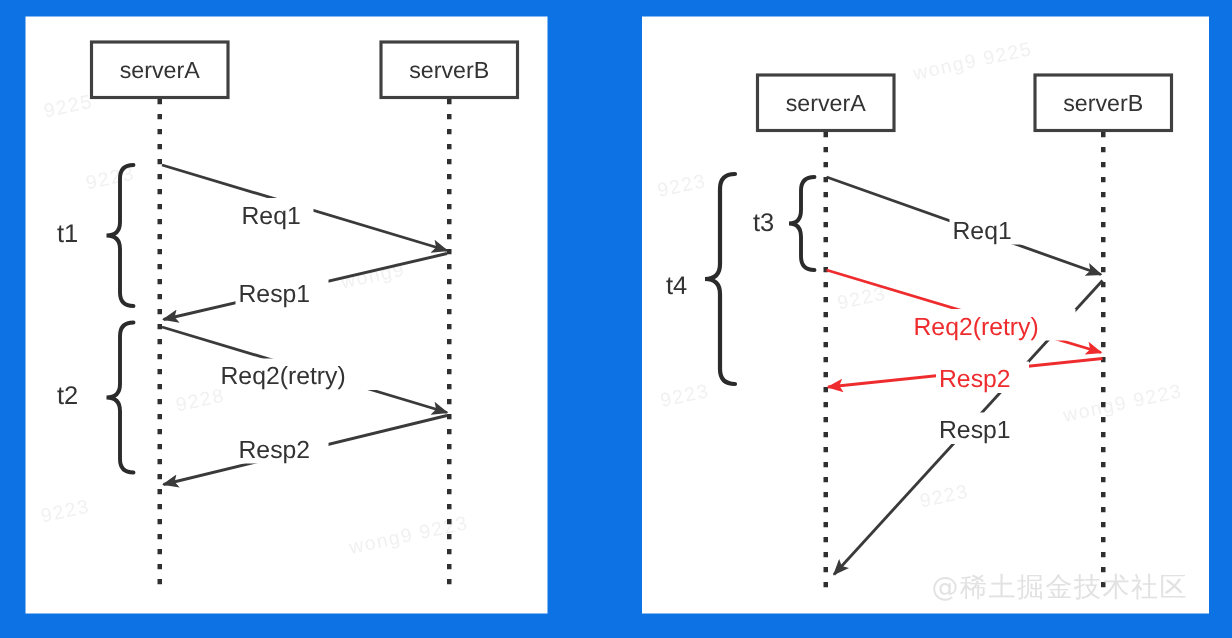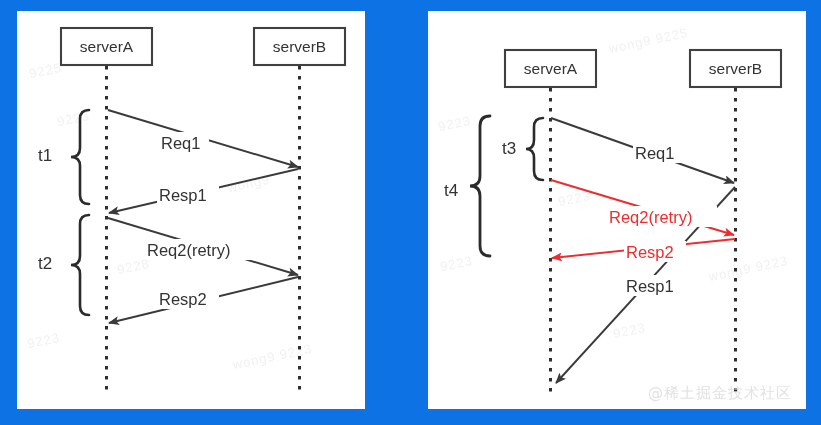--- a/index.html
+++ b/index.html
@@ -39,21 +39,21 @@
     transform: rotate(-12deg);
     user-select: none;
     pointer-events: none;
     white-space: nowrap;
   }
   .brand-wm {
     position: absolute;
     right: 14px;
     bottom: 6px;
     color: #e2e2e2;
-    font-size: 15px;
+    font-size: 18px;
     font-family: "DejaVu Sans", sans-serif;
     letter-spacing: 1px;
     white-space: nowrap;
     user-select: none;
     pointer-events: none;
   }
 </style>
 </head>
 <body>
 

